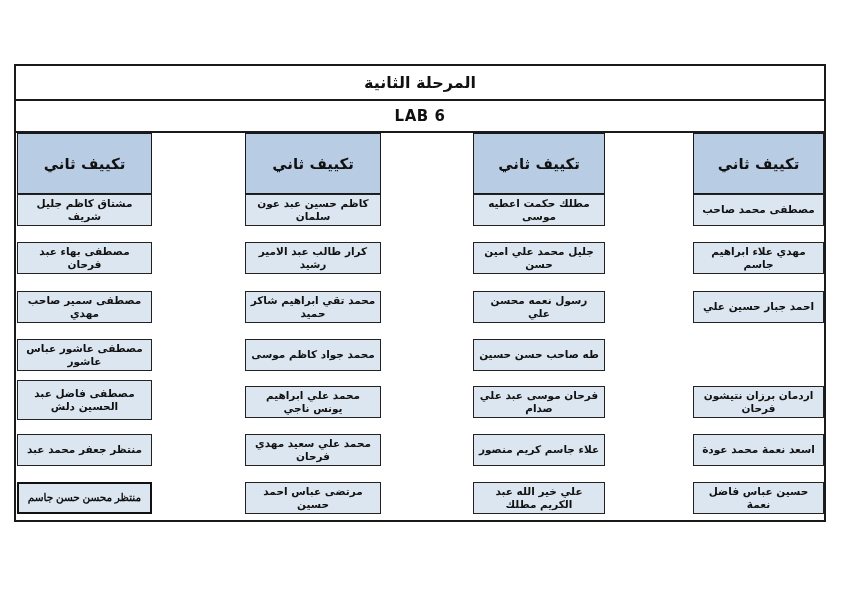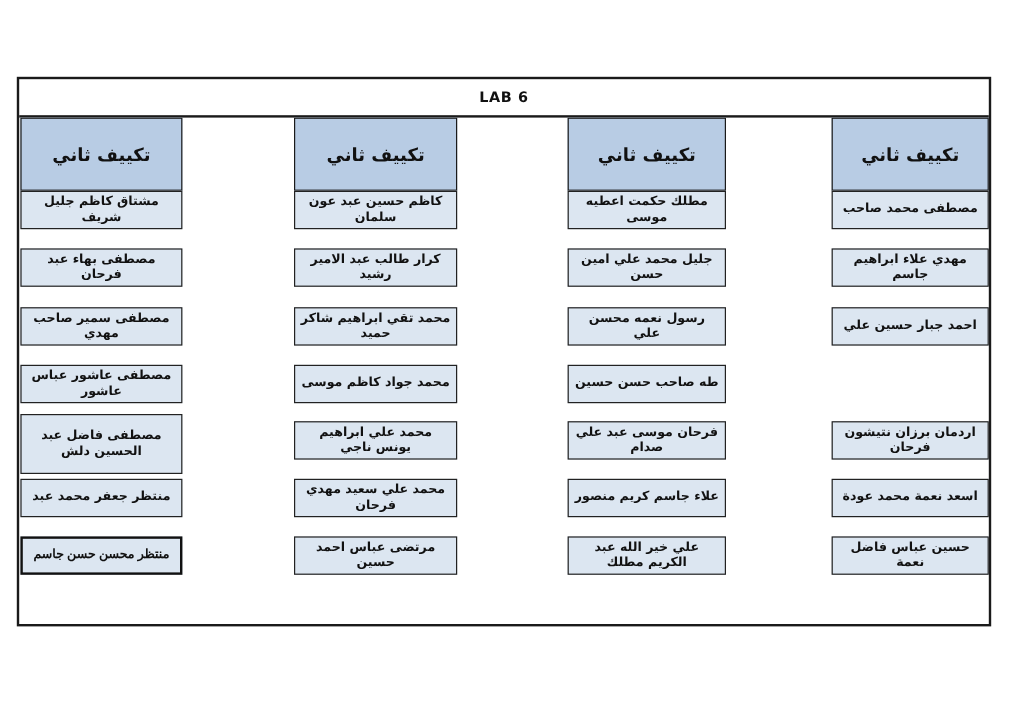--- a/index.html
+++ b/index.html
@@ -13,21 +13,21 @@
     border:2px solid #1a1a1a;box-sizing:border-box;background:#ffffff;
   }
   .title-row{
     height:35px;box-sizing:border-box;border-bottom:2px solid #1a1a1a;
     display:flex;align-items:center;justify-content:center;
     font-weight:bold;font-size:16px;color:#111;
   }
   .lab-row{
     height:32px;box-sizing:border-box;border-bottom:2px solid #1a1a1a;
     display:flex;align-items:center;justify-content:center;
-    font-weight:bold;font-size:12px;color:#111;letter-spacing:.5px;
+    font-weight:bold;font-size:15px;color:#111;letter-spacing:.5px;
   }
   .columns{position:relative;height:387px;}
   .column{position:absolute;top:0;box-sizing:border-box;}
   .col-a{left:1px;width:135px;}
   .col-b{left:229px;width:136px;}
   .col-c{left:457px;width:132px;}
   .col-d{left:677px;width:131px;}
   .col-header{
     position:absolute;left:0;right:0;top:0;height:61px;
     background:#b8cce4;border:1.5px solid #1a1a1a;box-sizing:border-box;
@@ -41,27 +41,28 @@
     font-weight:bold;font-size:10.5px;color:#111;line-height:1.25;
     padding:1px 4px;
   }
   .slot-0{top:61px;}
   .slot-1{top:109px;}
   .slot-2{top:158px;}
   .slot-3{top:206px;}
   .slot-4{top:253px;}
   .slot-5{top:301px;}
   .slot-6{top:349px;}
-  .tall{top:247px;height:50px;}
+  .tall{top:247px;height:40px;}
   .selected{border:2.5px solid #111;font-family:Liberation Serif, serif;}
 </style>
 </head>
 <body>
 
 <div class="sheet">
+  <div class="title-row" dir="rtl">المرحلة الثانية</div>
   <div class="lab-row">LAB 6</div>
 
   <div class="columns">
 
     <div class="column col-d" dir="rtl">
       <div class="col-header">تكييف ثاني</div>
       <div class="name-box slot-0">مصطفى محمد صاحب</div>
       <div class="name-box slot-1">مهدي علاء ابراهيم جاسم</div>
       <div class="name-box slot-2">احمد جبار حسين علي</div>
       <div class="name-box slot-4">اردمان برزان نتيشون فرحان</div>

